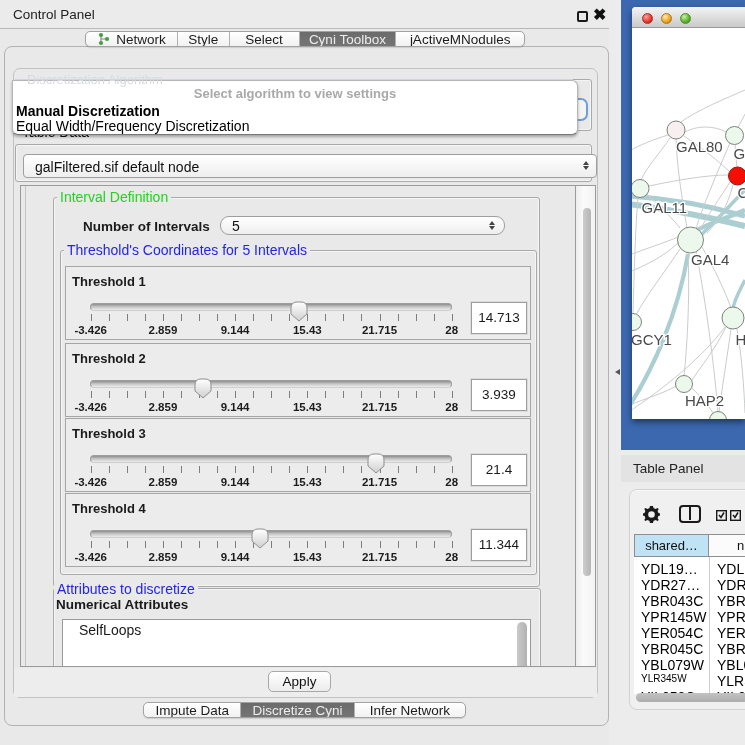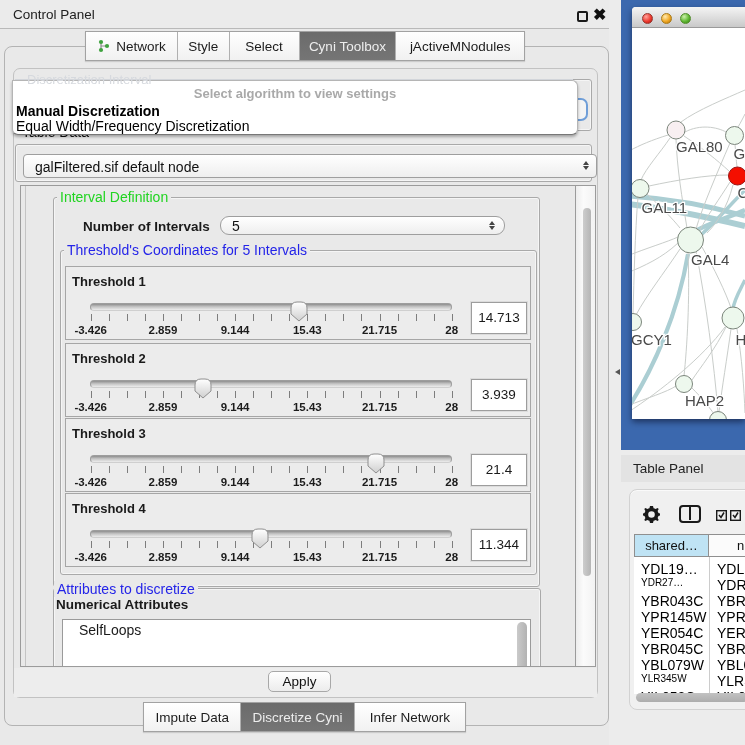--- a/index.html
+++ b/index.html
@@ -12,21 +12,21 @@
 #titlebar { left:0; top:0; width:612px; height:29px; background:#ebebeb; border-bottom:1px solid #b9b9b9; }
 #titlebar .t { position:absolute; left:13px; top:7px; font-size:13.5px; color:#222; }
 #tb-float { position:absolute; left:577px; top:11px; width:11px; height:11px; border:2px solid #1a1a1a; border-radius:2px; }
 #tb-close { position:absolute; left:593px; top:5px; font-size:16px; font-weight:bold; color:#111; }
 
 
 #outerpanel { left:4px; top:46px; width:605px; height:680px; border:1px solid #b3b3b3; border-radius:8px; background:#e9e9e9; }
 #innerpanel { left:13px; top:68px; width:585px; height:630px; border:1px solid #c2c2c2; border-radius:7px; background:#e9e9e9; }
 
 
-.seg { display:flex; height:30px; border:1px solid #a2a2a2; border-radius:0; background:linear-gradient(#ffffff,#f1f1f1); overflow:hidden; box-shadow:0 1px 1px rgba(0,0,0,0.12); }
+.seg { display:flex; height:16px; border:1px solid #a2a2a2; border-radius:5px; background:linear-gradient(#ffffff,#f1f1f1); overflow:hidden; box-shadow:0 1px 1px rgba(0,0,0,0.12); }
 .seg .s { display:flex; align-items:center; justify-content:center; font-size:13.5px; color:#1c1c1c; border-right:1px solid #b0b0b0; white-space:nowrap; }
 .seg .s:last-child { border-right:none; }
 .seg .s.dark { background:linear-gradient(#6b6b6b,#757575); color:#ededed; }
 #toptabs { left:85px; top:31px; width:440px; }
 #toptabs .s1 { width:92px; }
 #toptabs .s2 { width:52px; }
 #toptabs .s3 { width:70px; }
 #toptabs .s4 { width:97px; }
 #toptabs .s5 { width:128px; }
 #bottabs { left:143px; top:702px; width:323px;text-align:center; }
@@ -324,21 +324,21 @@
   <div class="btn" style="left:268px; top:671px; width:63px; height:21px; line-height:19px;">Apply</div>
 
   <div class="abs seg" id="bottabs">
     <div class="s s1">Impute Data</div>
     <div class="s s2 dark">Discretize Cyni</div>
     <div class="s s3">Infer Network</div>
   </div>
 
   <div class="abs" id="popup"></div>
   <div class="abs" style="left:15px; top:79px; width:558px; height:1px; background:#d2d5da; z-index:6;"></div>
-  <div class="abs" style="left:27px; top:72px; font-size:13px; color:#d6d9de; z-index:7;">Discretization Interval</div>
+  <div class="abs" style="left:27px; top:72px; font-size:13px; color:#d6d9de; z-index:7;">Discretization Algorithm</div>
   <div class="abs" style="left:12px; top:86px; width:566px; text-align:center; font-size:13px; color:#a9a9a9; z-index:7; font-weight:bold;">Select algorithm to view settings</div>
   <div class="abs" style="left:16px; top:103px; font-size:14px; font-weight:bold; color:#000; z-index:7;">Manual Discretization</div>
   <div class="abs" style="left:16px; top:118px; font-size:14px; color:#000; z-index:7;">Equal Width/Frequency Discretization</div>
 
   <div class="abs" style="left:609px; top:0; width:136px; height:745px; background:#ececec;"></div>
   <div class="abs" id="bluewin"></div>
   <div class="abs" id="macwin">
     <div id="mactitle">
       <div class="light" style="left:10px; background:radial-gradient(circle at 35% 30%, #ffa39c, #ee3b30 55%, #a81408); border:1px solid #96352e;"></div>
       <div class="light" style="left:29px; background:radial-gradient(circle at 35% 30%, #ffeab0, #f0a825 55%, #b06c00); border:1px solid #a87a18;"></div>
@@ -412,21 +412,21 @@
         <rect x="0.7" y="0.7" width="9.6" height="9.6" fill="none" stroke="#1a1a1a" stroke-width="1.4"></rect>
         <path d="M3,5 L5,7.5 L8,2.5" stroke="#1a1a1a" stroke-width="1.5" fill="none"></path>
         <rect x="14.7" y="0.7" width="9.6" height="9.6" fill="none" stroke="#1a1a1a" stroke-width="1.4"></rect>
         <path d="M17,5 L19,7.5 L22,2.5" stroke="#1a1a1a" stroke-width="1.5" fill="none"></path>
       </svg>
       <div style="position:absolute; left:4px; top:44px; width:116px; height:160px; background:#ffffff;"></div>
       <div style="position:absolute; left:4px; top:44px; width:75px; height:23px; background:#bfe3f4; border:1px solid #8f8f8f; text-align:center; line-height:21px; font-size:13px; color:#111;">shared…</div>
       <div style="position:absolute; left:79px; top:44px; width:41px; height:23px; background:#fbfbfb; border-top:1px solid #8f8f8f; border-bottom:1px solid #8f8f8f; font-size:13px; color:#111; padding-left:28px; line-height:21px;">n</div>
       <div style="position:absolute; left:11px; top:71.0px; font-size:14px; color:#000;">YDL19…</div>
       <div style="position:absolute; left:87px; top:71.0px; font-size:14px; color:#000;">YDL1</div>
-      <div style="position:absolute; left:11px; top:87.0px; font-size:10px; color:#000;">YDR27…</div>
+      <div style="position:absolute; left:11px; top:87.0px; font-size:14px; color:#000;">YDR27…</div>
       <div style="position:absolute; left:87px; top:87.0px; font-size:14px; color:#000;">YDR2</div>
       <div style="position:absolute; left:11px; top:103.0px; font-size:14px; color:#000;">YBR043C</div>
       <div style="position:absolute; left:87px; top:103.0px; font-size:14px; color:#000;">YBR0</div>
       <div style="position:absolute; left:11px; top:119.0px; font-size:14px; color:#000;">YPR145W</div>
       <div style="position:absolute; left:87px; top:119.0px; font-size:14px; color:#000;">YPR1</div>
       <div style="position:absolute; left:11px; top:135.0px; font-size:14px; color:#000;">YER054C</div>
       <div style="position:absolute; left:87px; top:135.0px; font-size:14px; color:#000;">YER0</div>
       <div style="position:absolute; left:11px; top:151.0px; font-size:14px; color:#000;">YBR045C</div>
       <div style="position:absolute; left:87px; top:151.0px; font-size:14px; color:#000;">YBR0</div>
       <div style="position:absolute; left:11px; top:167.0px; font-size:14px; color:#000;">YBL079W</div>

